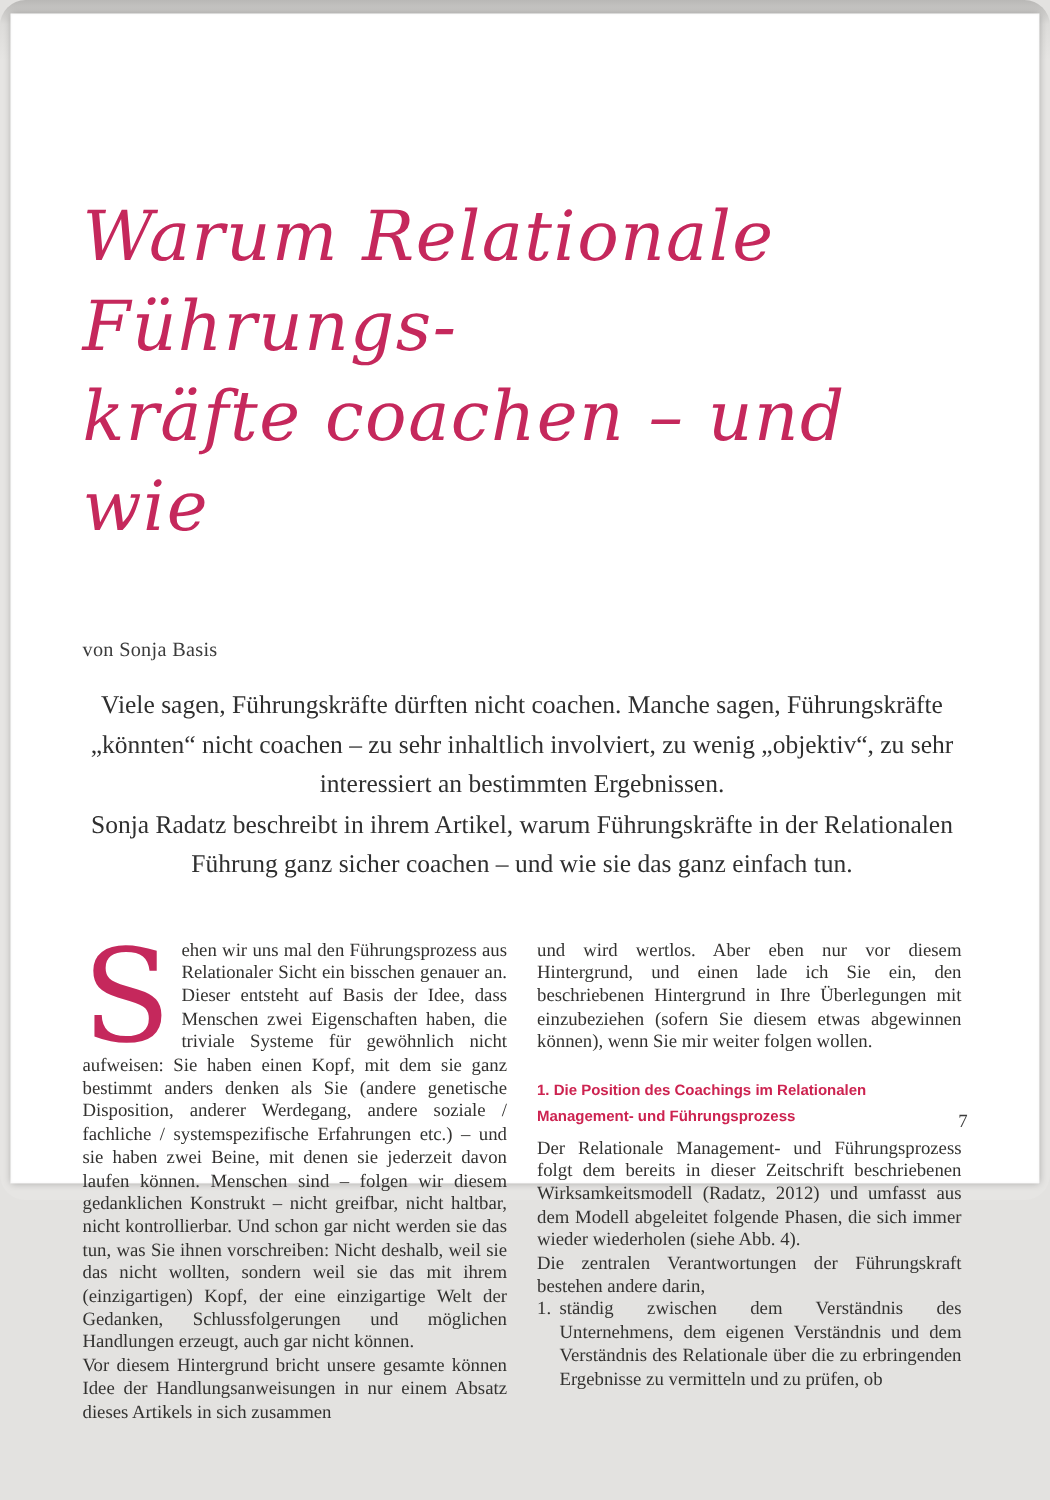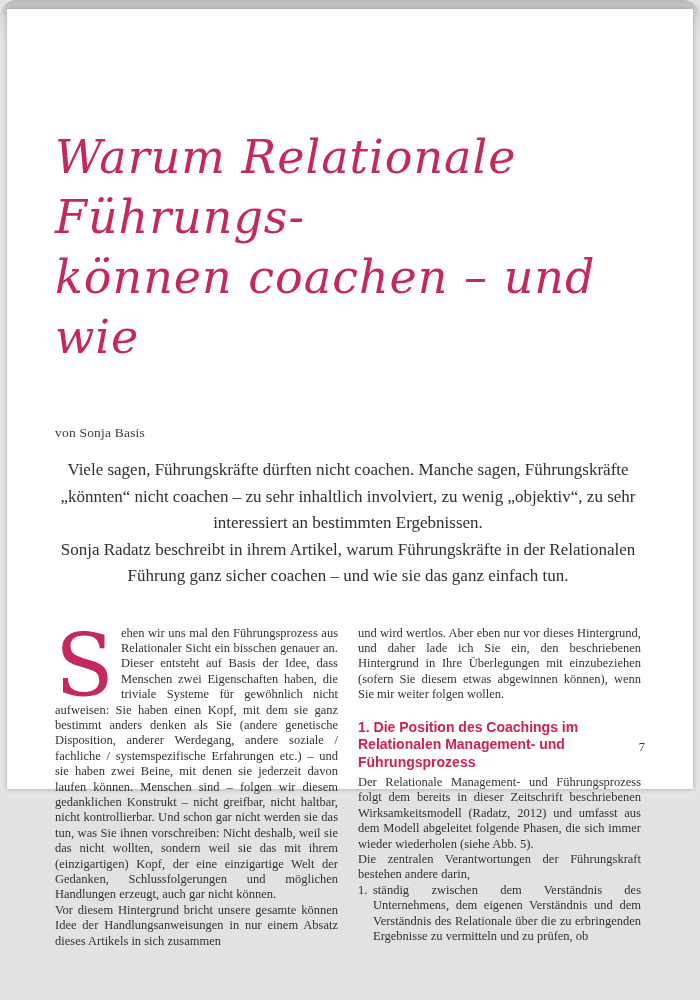--- a/index.html
+++ b/index.html
@@ -84,21 +84,21 @@
     font-size: 86px;
     line-height: 70px;
     padding: 4px 7px 0 0;
     font-weight: 400;
   }
 
   .col2-heading {
     margin-top: 16px;
     font-family: "Liberation Sans", sans-serif;
     font-weight: 700;
-    font-size: 14px;
+    font-size: 10px;
     line-height: 17.5px;
     color: var(--accent-heading, #cd2350);
   }
 
   .col2 .body-text + .body-text { margin-top: 0; }
   .mt-para { margin-top: 15px; }
   .mt-small { margin-top: 4px; }
 
   .num-list {
     display: flex;
@@ -121,45 +121,45 @@
   }
 </style>
 </head>
 <body>
 
 <div class="scan-frame">
   <div class="page">
 
     <div class="title-block">
       <div>Warum Relationale Führungs-</div>
-      <div>können coachen – und wie</div>
+      <div>kräfte coachen – und wie</div>
     </div>
 
     <div class="byline">von Sonja Basis</div>
 
     <div class="intro">
       <div>Viele sagen, Führungskräfte dürften nicht coachen. Manche sagen, Führungskräfte „könnten“ nicht coachen – zu sehr inhaltlich involviert, zu wenig „objektiv“, zu sehr interessiert an bestimmten Ergebnissen.</div>
       <div>Sonja Radatz beschreibt in ihrem Artikel, warum Führungskräfte in der Relationalen Führung ganz sicher coachen – und wie sie das ganz einfach tun.</div>
     </div>
 
     <div class="columns">
 
       <div class="col col1">
         <div class="body-text">
           <span class="dropcap">S</span><span>ehen wir uns mal den Führungsprozess aus Relationaler Sicht ein bisschen genauer an. Dieser entsteht auf Basis der Idee, dass Menschen zwei Eigenschaften haben, die triviale Systeme für gewöhnlich nicht aufweisen: Sie haben einen Kopf, mit dem sie ganz bestimmt anders denken als Sie (andere genetische Disposition, anderer Werdegang, andere soziale / fachliche / systemspezifische Erfahrungen etc.) – und sie haben zwei Beine, mit denen sie jederzeit davon laufen können. Menschen sind – folgen wir diesem gedanklichen Konstrukt – nicht greifbar, nicht haltbar, nicht kontrollierbar. Und schon gar nicht werden sie das tun, was Sie ihnen vorschreiben: Nicht deshalb, weil sie das nicht wollten, sondern weil sie das mit ihrem (einzigartigen) Kopf, der eine einzigartige Welt der Gedanken, Schlussfolgerungen und möglichen Handlungen erzeugt, auch gar nicht können.</span>
         </div>
         <div class="body-text">Vor diesem Hintergrund bricht unsere gesamte können Idee der Handlungsanweisungen in nur einem Absatz dieses Artikels in sich zusammen</div>
       </div>
 
       <div class="col col2">
-        <div class="body-text">und wird wertlos. Aber eben nur vor dieses Hintergrund, und daher lade ich Sie ein, den beschriebenen Hintergrund in Ihre Überlegungen mit einzubeziehen (sofern Sie diesem etwas abgewinnen können), wenn Sie mir weiter folgen wollen.</div>
+        <div class="body-text">und wird wertlos. Aber eben nur vor diesem Hintergrund, und einen lade ich Sie ein, den beschriebenen Hintergrund in Ihre Überlegungen mit einzubeziehen (sofern Sie diesem etwas abgewinnen können), wenn Sie mir weiter folgen wollen.</div>
 
         <div class="col2-heading">1. Die Position des Coachings im Relationalen Management- und Führungsprozess</div>
 
-        <div class="body-text mt-small">Der Relationale Management- und Führungsprozess folgt dem bereits in dieser Zeitschrift beschriebenen Wirksamkeitsmodell (Radatz, 2012) und umfasst aus dem Modell abgeleitet folgende Phasen, die sich immer wieder wiederholen (siehe Abb. 5).</div>
+        <div class="body-text mt-small">Der Relationale Management- und Führungsprozess folgt dem bereits in dieser Zeitschrift beschriebenen Wirksamkeitsmodell (Radatz, 2012) und umfasst aus dem Modell abgeleitet folgende Phasen, die sich immer wieder wiederholen (siehe Abb. 4).</div>
 
         <div class="body-text mt-para">Die zentralen Verantwortungen der Führungskraft bestehen andere darin,</div>
 
         <div class="body-text num-list">
           <span class="marker">1.</span>
           <span class="list-body">ständig zwischen dem Verständnis des Unternehmens, dem eigenen Verständnis und dem Verständnis des Relationale über die zu erbringenden Ergebnisse zu vermitteln und zu prüfen, ob</span>
         </div>
       </div>
 
     </div>

